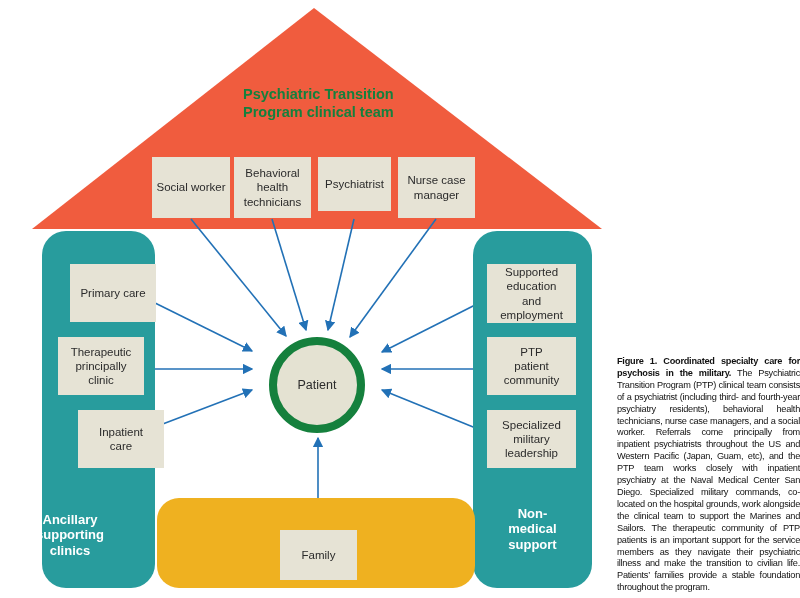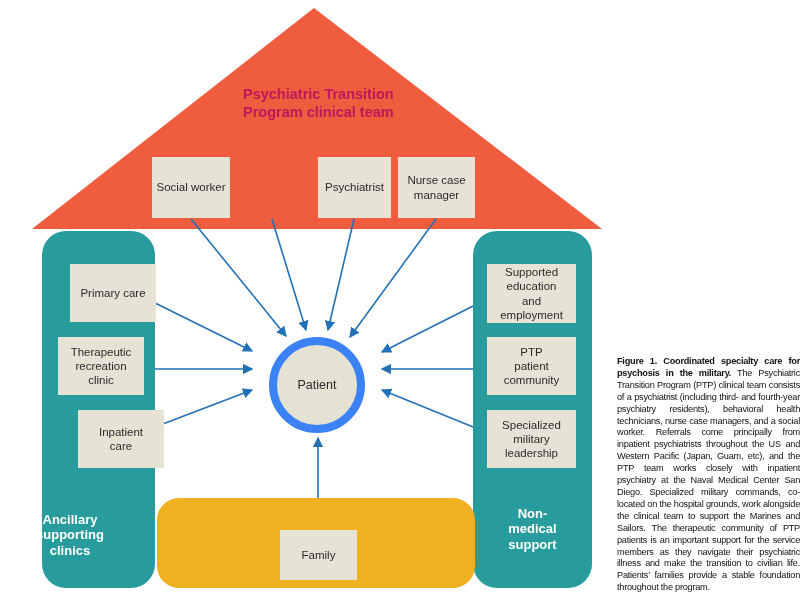--- a/index.html
+++ b/index.html
@@ -8,34 +8,34 @@
     font-family:"Liberation Sans","DejaVu Sans",sans-serif;
   }
   .stage *{box-sizing:border-box;}
   svg.layer{position:absolute;left:0;top:0;}
   .beige-box{
     position:absolute;background:#e6e3d5;display:flex;align-items:center;justify-content:center;
     text-align:center;color:#2b2b2b;font-size:11.5px;line-height:1.22;
   }
   .roof-title{
     position:absolute;left:243px;top:86px;width:158px;
-    font-weight:bold;font-size:14.5px;line-height:1.24;color:#be185d;
+    font-weight:bold;font-size:14.5px;line-height:1.24;color:#15803d;
   }
   .pillar{position:absolute;top:231px;height:357px;background:#289c9d;border-radius:24px;}
   .pillar-label{
     position:absolute;color:#ffffff;font-weight:bold;font-size:13px;line-height:1.18;
     text-align:center;
   }
   .foundation{
     position:absolute;left:157px;top:498px;width:318px;height:90px;
     background:#efb120;border-radius:22px;
   }
   .patient-circle{
     position:absolute;left:269px;top:337px;width:96px;height:96px;border-radius:50%;
-    background:#e4e2d2;border:8px solid #3b82f6;
+    background:#e4e2d2;border:8px solid #15803d;
     display:flex;align-items:center;justify-content:center;
     font-size:12.5px;color:#2b2b2b;
   }
   .caption{
     position:absolute;left:617px;top:325px;width:183px;
     font-size:9.2px;line-height:11.9px;letter-spacing:-0.25px;
     text-align:justify;color:#111111;margin-top:31px;
   }
   .caption .lead{font-weight:bold;}
 </style>
@@ -64,33 +64,36 @@
       <line x1="483" y1="431" x2="382" y2="390" marker-end="url(#ah)"></line>
       <line x1="318" y1="527" x2="318" y2="438" marker-end="url(#ah)"></line>
     </g>
   </svg>
 
   <div class="roof-title">Psychiatric Transition Program clinical team</div>
 
   <div class="beige-box" style="left:152px;top:157px;width:78px;height:61px;padding:8px 4px;">
     <span>Social worker</span>
   </div>
-  <div class="beige-box" style="left:318px;top:157px;width:73px;height:61px;">
+  <div class="beige-box" style="left:234px;top:157px;width:77px;height:61px;padding:0 2px;">
+    <span>Behavioral health technicians</span>
+  </div>
+  <div class="beige-box" style="left:318px;top:157px;width:73px;height:54px;">
     <span>Psychiatrist</span>
   </div>
   <div class="beige-box" style="left:398px;top:157px;width:77px;height:61px;padding:0 2px;">
     <span>Nurse case manager</span>
   </div>
 
   <div class="pillar" style="left:42px;width:113px;"></div>
   <div class="beige-box" style="left:70px;top:264px;width:86px;height:58px;padding:0 10px;">
     <span>Primary care</span>
   </div>
   <div class="beige-box" style="left:58px;top:337px;width:86px;height:58px;padding:0 8px;">
-    <span>Therapeutic recreation clinic</span>
+    <span>Therapeutic principally clinic</span>
   </div>
   <div class="beige-box" style="left:58px;top:410px;width:86px;height:58px;padding:0 10px;margin-left:20px;">
     <span>Inpatient care</span>
   </div>
   <div class="pillar-label" style="left:24px;top:512px;width:92px;">
     <span style="display:inline-block;width:78px;">Ancillary supporting clinics</span>
   </div>
 
   <div class="pillar" style="left:473px;width:119px;"></div>
   <div class="beige-box" style="left:487px;top:264px;width:89px;height:59px;padding:0 20px;">

